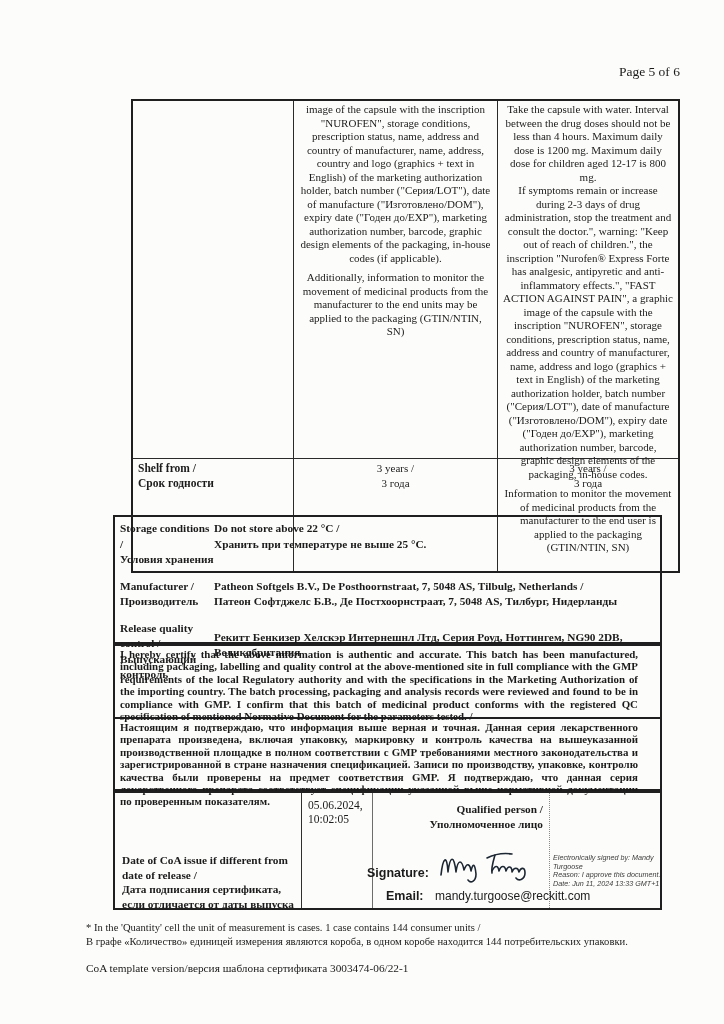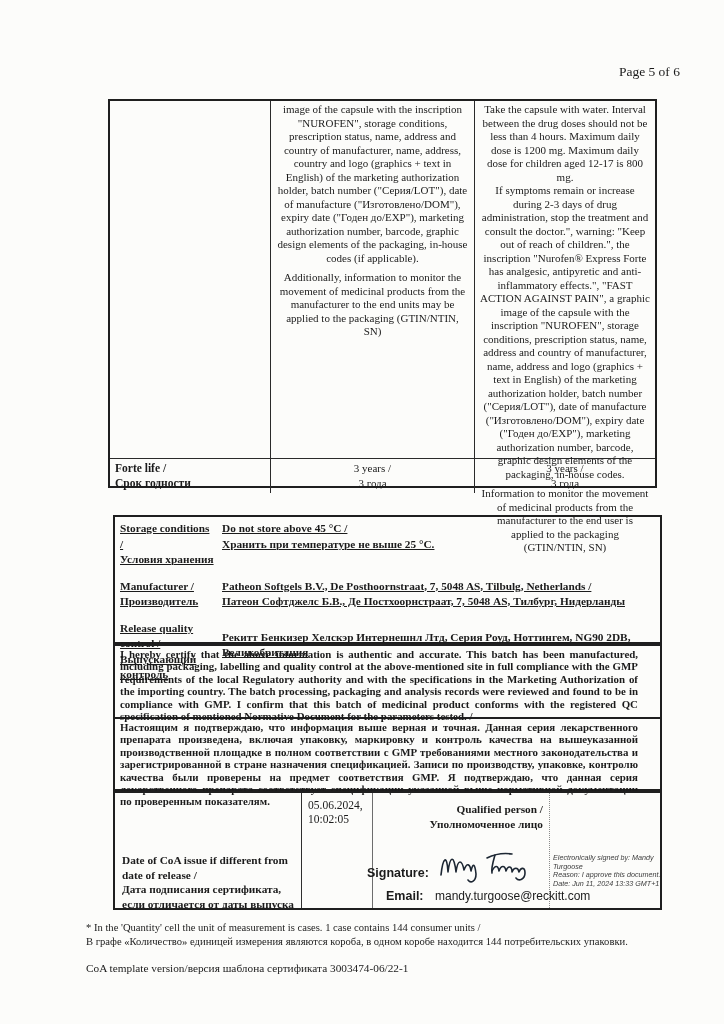--- a/index.html
+++ b/index.html
@@ -8,42 +8,42 @@
     width:724px;height:1024px;
     background:#fcfcfa;
     font-family:"Liberation Serif","DejaVu Serif",serif;
     color:#1b1b1b;
     overflow:hidden;
   }
   .abs{position:absolute;}
   .page-num{top:64px;right:44px;font-size:13.5px;}
   
   .pack-table{
-    left:108px;top:99px;width:549px;height:389px;
+    left:131px;top:99px;width:549px;height:474px;
     border:2px solid #1f1f1f;
     display:grid;
     grid-template-columns:160px 204px 1fr;
     grid-template-rows:357px 1fr;
     box-sizing:border-box;
   }
   .pack-table .cell{border-left:1.5px solid #2a2a2a;box-sizing:border-box;padding:2px 5px;}
   .pack-table .cell.first{border-left:none;}
   .pack-table .row2{border-top:1.5px solid #2a2a2a;}
   .cell p{margin:0;font-size:11px;line-height:13.5px;text-align:center;}
   .cell p.gap{margin-top:6px;}
   .shelf-label{font-weight:bold;font-size:11.5px;line-height:15px;text-align:left;padding-top:1px;}
   .shelf-val{font-size:11px;line-height:15px;text-align:center;padding-top:1px;}
   
   .info-table{
     left:113px;top:515px;width:549px;height:129px;
     border:2px solid #1f1f1f;box-sizing:border-box;
     padding:4px 6px 2px 5px;
     font-weight:bold;font-size:11.3px;line-height:15.5px;
   }
-  .info-row{display:grid;grid-template-columns:94px 1fr;column-gap:8px;margin-bottom:11px;text-decoration:underline;}
+  .info-row{display:grid;grid-template-columns:94px 1fr;margin-bottom:11px;}
   .info-row:last-child{margin-bottom:0;}
   .info-row .val-ru-spaced{margin-top:9px;}
   
   .cert{
     left:113px;width:549px;box-sizing:border-box;
     border:2px solid #1f1f1f;
     padding:2px 22px 3px 5px;
     font-weight:bold;font-size:10.9px;line-height:12.4px;
     text-align:justify;
   }
@@ -79,41 +79,41 @@
     <div class="cell">
       <p>image of the capsule with the inscription "NUROFEN", storage conditions, prescription status, name, address and country of manufacturer, name, address, country and logo (graphics + text in English) of the marketing authorization holder, batch number ("Серия/LOT"), date of manufacture ("Изготовлено/DOM"), expiry date ("Годен до/EXP"), marketing authorization number, barcode, graphic design elements of the packaging, in-house codes (if applicable).</p>
       <p class="gap">Additionally, information to monitor the movement of medicinal products from the manufacturer to the end units may be applied to the packaging (GTIN/NTIN, SN)</p>
     </div>
     <div class="cell">
       <p>Take the capsule with water. Interval between the drug doses should not be less than 4 hours. Maximum daily dose is 1200 mg. Maximum daily dose for children aged 12-17 is 800 mg.</p>
       <p>If symptoms remain or increase during 2-3 days of drug administration, stop the treatment and consult the doctor.", warning: "Keep out of reach of children.", the inscription "Nurofen® Express Forte has analgesic, antipyretic and anti-inflammatory effects.", "FAST ACTION AGAINST PAIN", a graphic image of the capsule with the inscription "NUROFEN", storage conditions, prescription status, name, address and country of manufacturer, name, address and logo (graphics + text in English) of the marketing authorization holder, batch number ("Серия/LOT"), date of manufacture ("Изготовлено/DOM"), expiry date ("Годен до/EXP"), marketing authorization number, barcode, graphic design elements of the packaging, in-house codes.</p>
       <p class="gap">Information to monitor the movement of medicinal products from the manufacturer to the end user is applied to the packaging (GTIN/NTIN, SN)</p>
     </div>
     <div class="cell first row2 shelf-label">
-      <div>Forte life /</div>
+      <div>Shelf from /</div>
       <div>Срок годности</div>
     </div>
     <div class="cell row2 shelf-val">
       <div>3 years /</div>
       <div>3 года</div>
     </div>
     <div class="cell row2 shelf-val">
       <div>3 years /</div>
       <div>3 года</div>
     </div>
   </div>
 
   <div class="abs info-table">
     <div class="info-row">
       <div>
         <div>Storage conditions /</div>
         <div>Условия хранения</div>
       </div>
       <div>
-        <div>Do not store above 45 °C /</div>
+        <div>Do not store above 22 °C /</div>
         <div>Хранить при температуре не выше 25 °C.</div>
       </div>
     </div>
     <div class="info-row">
       <div>
         <div>Manufacturer /</div>
         <div>Производитель</div>
       </div>
       <div>
         <div>Patheon Softgels B.V., De Posthoornstraat, 7, 5048 AS, Tilbulg, Netherlands /</div>

